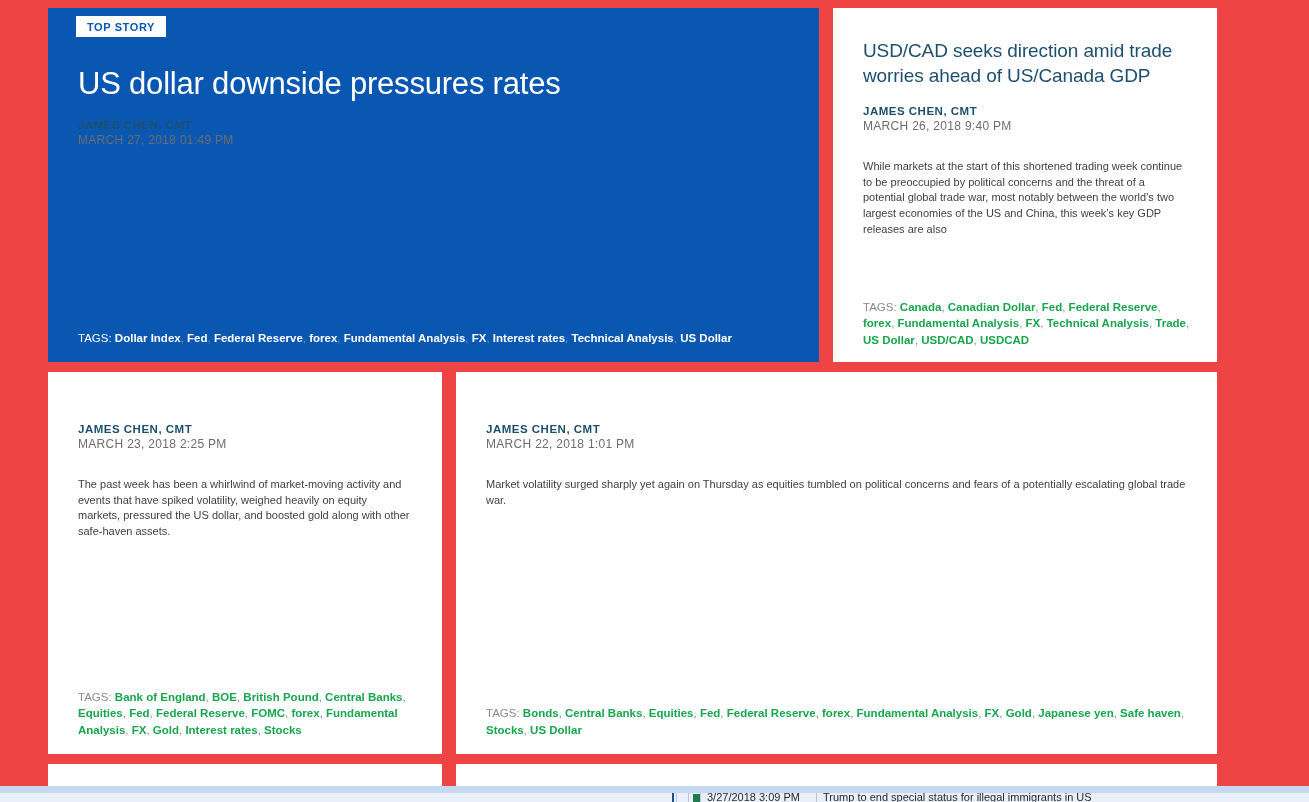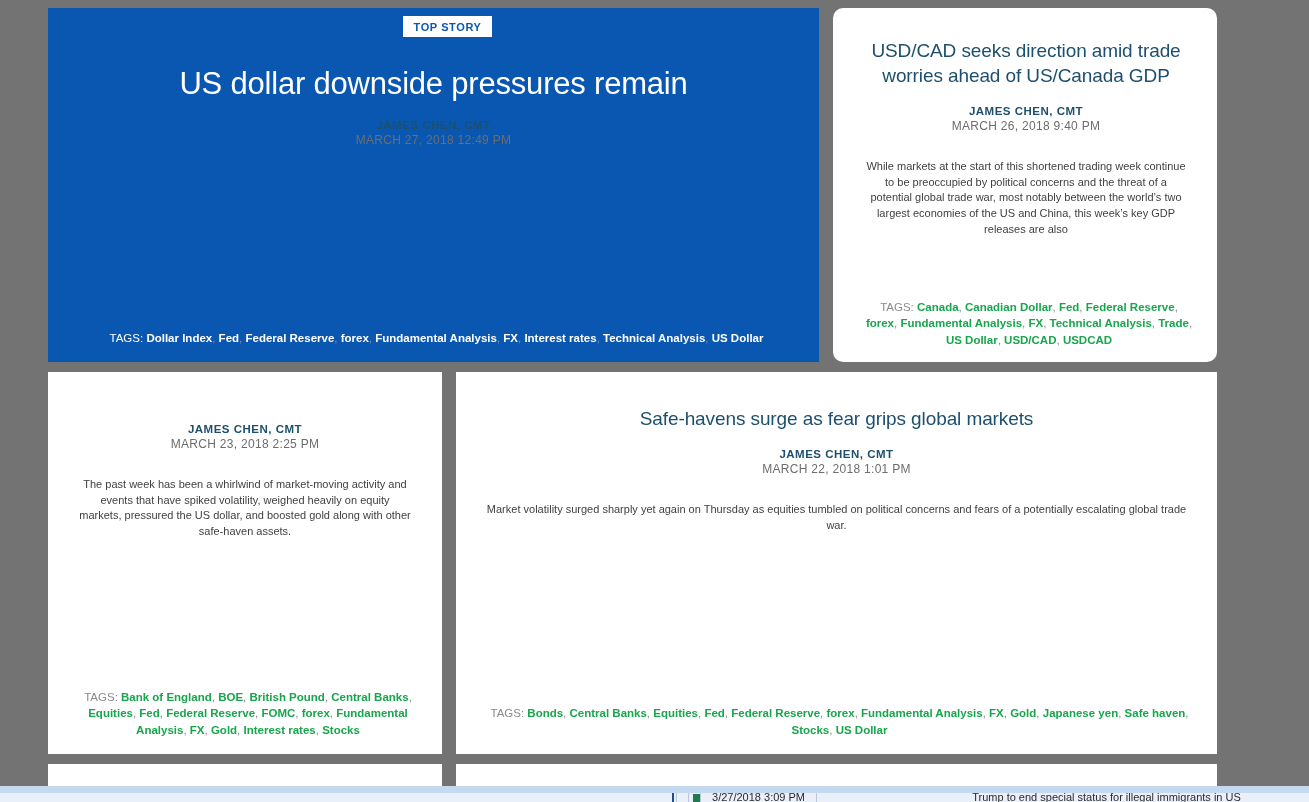--- a/index.html
+++ b/index.html
@@ -7,22 +7,21 @@
     width: 1309px;
     height: 802px;
     overflow: hidden;
     background: #f0f0f0;
     font-family: "Liberation Sans", sans-serif;
   }
   .page {
     position: relative;
     width: 1309px;
     height: 802px;
-    background: #737373;
-    text-align: center;
+    background: #ef4444;
   }
 
   
   .grid {
     position: absolute;
     left: 48px;
     top: 8px;
     width: 1169px;
   }
   .row {
@@ -39,21 +38,20 @@
   .card.featured {
     background: #0a57b2;
     width: 771px;
     height: 354px;
     padding: 0;
   }
   .card.side {
     width: 384px;
     height: 354px;
     padding: 30px 28px 0 30px;
-    border-radius: 10px;
   }
   .card.third {
     width: 394px;
     height: 382px;
     padding: 34px 30px 0 30px;
   }
   .card.wide {
     width: 761px;
     height: 382px;
     padding: 34px 30px 0 30px;
@@ -208,23 +206,23 @@
 
 <div class="page">
 
   <div class="grid">
 
     <div class="row">
 
       <div class="card featured">
         <span class="badge">TOP STORY</span>
         <div class="featured-body">
-          <h1>US dollar downside pressures remain</h1>
+          <h1>US dollar downside pressures rates</h1>
           <div class="byline">JAMES CHEN, CMT</div>
-          <div class="date">MARCH 27, 2018 12:49 PM</div>
+          <div class="date">MARCH 27, 2018 01:49 PM</div>
           <div class="tags">
             <span class="tag-label">TAGS:</span>
             <span><span class="tag"> Dollar Index</span><span class="sep">,</span><span class="tag"> Fed</span><span class="sep">,</span><span class="tag"> Federal Reserve</span><span class="sep">,</span><span class="tag"> forex</span><span class="sep">,</span><span class="tag"> Fundamental Analysis</span><span class="sep">,</span><span class="tag"> FX</span><span class="sep">,</span><span class="tag"> Interest rates</span><span class="sep">,</span><span class="tag"> Technical Analysis</span><span class="sep">,</span><span class="tag"> US Dollar</span></span>
           </div>
         </div>
       </div>
 
       <div class="card side">
         <h2>USD/CAD seeks direction amid trade worries ahead of US/Canada GDP</h2>
         <div class="byline">JAMES CHEN, CMT</div>
@@ -243,21 +241,20 @@
         <div class="byline">JAMES CHEN, CMT</div>
         <div class="date">MARCH 23, 2018 2:25 PM</div>
         <div class="excerpt">The past week has been a whirlwind of market-moving activity and events that have spiked volatility, weighed heavily on equity markets, pressured the US dollar, and boosted gold along with other safe-haven assets.</div>
         <div class="tags">
           <span class="tag-label">TAGS:</span>
           <span><span class="tag"> Bank of England</span><span class="sep">,</span><span class="tag"> BOE</span><span class="sep">,</span><span class="tag"> British Pound</span><span class="sep">,</span><span class="tag"> Central Banks</span><span class="sep">,</span><span class="tag"> Equities</span><span class="sep">,</span><span class="tag"> Fed</span><span class="sep">,</span><span class="tag"> Federal Reserve</span><span class="sep">,</span><span class="tag"> FOMC</span><span class="sep">,</span><span class="tag"> forex</span><span class="sep">,</span><span class="tag"> Fundamental Analysis</span><span class="sep">,</span><span class="tag"> FX</span><span class="sep">,</span><span class="tag"> Gold</span><span class="sep">,</span><span class="tag"> Interest rates</span><span class="sep">,</span><span class="tag"> Stocks</span></span>
         </div>
       </div>
 
       <div class="card wide">
-        <h2>Safe-havens surge as fear grips global markets</h2>
         <div class="byline">JAMES CHEN, CMT</div>
         <div class="date">MARCH 22, 2018 1:01 PM</div>
         <div class="excerpt">Market volatility surged sharply yet again on Thursday as equities tumbled on political concerns and fears of a potentially escalating global trade war.</div>
         <div class="tags">
           <span class="tag-label">TAGS:</span>
           <span><span class="tag"> Bonds</span><span class="sep">,</span><span class="tag"> Central Banks</span><span class="sep">,</span><span class="tag"> Equities</span><span class="sep">,</span><span class="tag"> Fed</span><span class="sep">,</span><span class="tag"> Federal Reserve</span><span class="sep">,</span><span class="tag"> forex</span><span class="sep">,</span><span class="tag"> Fundamental Analysis</span><span class="sep">,</span><span class="tag"> FX</span><span class="sep">,</span><span class="tag"> Gold</span><span class="sep">,</span><span class="tag"> Japanese yen</span><span class="sep">,</span><span class="tag"> Safe haven</span><span class="sep">,</span><span class="tag"> Stocks</span><span class="sep">,</span><span class="tag"> US Dollar</span></span>
         </div>
       </div>
     </div>
 

